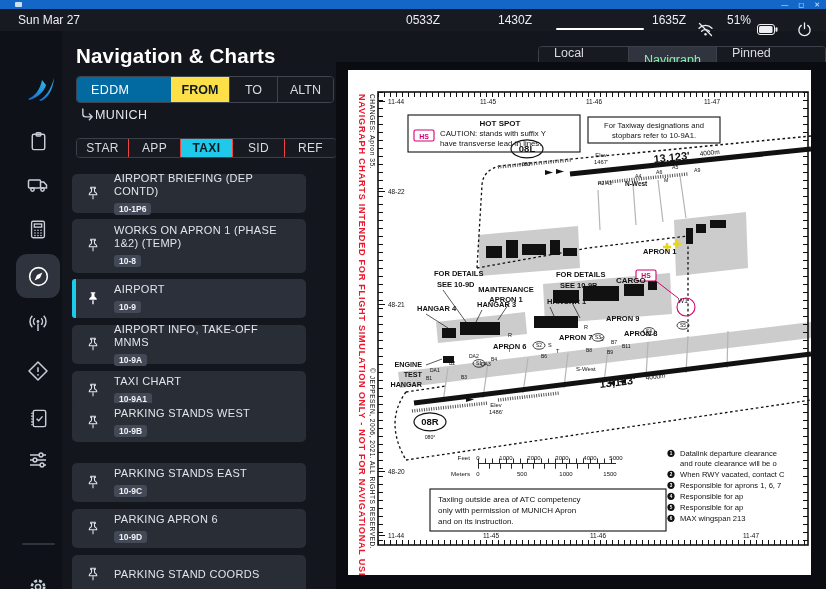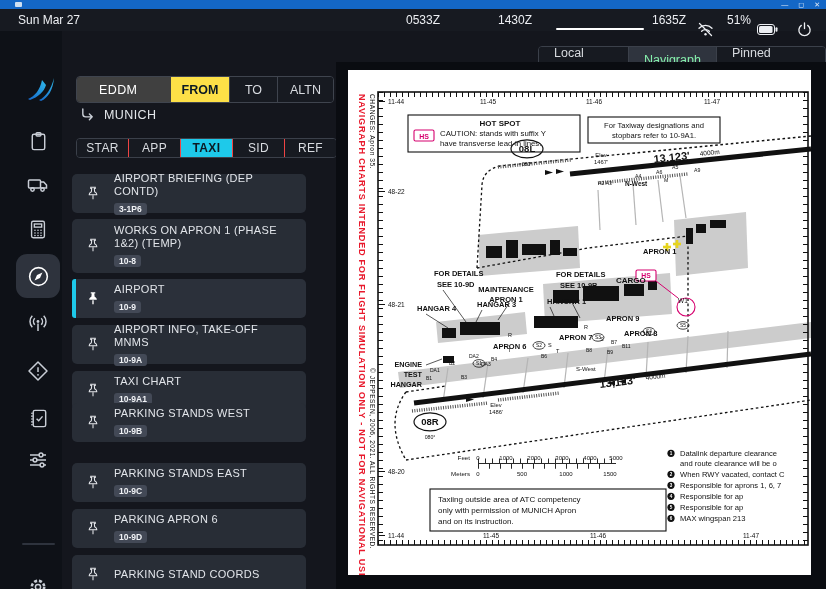--- a/index.html
+++ b/index.html
@@ -22,25 +22,25 @@
   .side-divider{position:absolute;left:22px;top:512px;width:33px;height:2px;background:#2e333d;border-radius:1px}
   
   .page-title{position:absolute;left:76px;top:44px;font-size:20.5px;font-weight:700;color:#ffffff;letter-spacing:.2px}
   .src-tabs{position:absolute;left:538px;top:46px;height:26px;display:flex;border:1px solid #3b404a;border-radius:4px;overflow:hidden}
   .src-tab{display:flex;align-items:center;justify-content:center;font-size:12.5px;color:#d8dbe0;padding:0 15px;border-left:1px solid #3b404a;background:#171a21}
   .src-tab:first-child{border-left:none}
   .src-tab.active{background:#2f343e;color:#86efac}
   
   .flight-group{position:absolute;left:76px;top:76px;height:27px;display:flex;border:1px solid #3f444e;border-radius:4px;overflow:hidden;box-sizing:border-box}
   .cell{display:flex;align-items:center;justify-content:center;font-size:12.5px;height:100%;box-sizing:border-box}
-  .icao{width:94px;background:#404040;color:#fff;justify-content:flex-start;padding-left:22px;letter-spacing:.4px}
+  .icao{width:94px;background:#0369a1;color:#fff;justify-content:flex-start;padding-left:14px;letter-spacing:.4px}
   .seg{width:48px;color:#d8dbe0;border-left:1px solid #3f444e;background:#171a21}
   .seg.active{width:58px;background:#fde047;color:#0c1a24;font-weight:700;border-left:none}
   .seg.altn{width:56px}
-  .airport-row{position:absolute;left:80px;top:107px;display:flex;align-items:center;gap:9px;color:#e4e7eb;font-size:12.5px;letter-spacing:.4px}
+  .airport-row{position:absolute;left:80px;top:107px;display:flex;align-items:center;color:#e4e7eb;font-size:12.5px;letter-spacing:.4px}
   
   .type-tabs{position:absolute;left:76px;top:138px;height:20px;display:flex;border:1px solid #3b404a;border-radius:4px;overflow:hidden;box-sizing:border-box}
   .type-tab{width:51px;display:flex;align-items:center;justify-content:center;font-size:12px;color:#d8dbe0;border-left:1px solid #ef4444;letter-spacing:.4px;background:#171a21}
   .type-tab:first-child{border-left:none}
   .type-tab.active{background:#1ec9ea;color:#0c1a24;font-weight:700}
   
   .chart-item{position:absolute;left:72px;width:234px;height:39px;background:#282d36;border-radius:5px;
               display:flex;align-items:center;padding:0 8px;box-sizing:border-box}
   .chart-item.tall{height:54px}
   .chart-item.selected{background:#2b303a}
@@ -178,20 +178,21 @@
     </div>
     <div class="side-divider"></div>
     <div class="side-btn" style="top:536px">
       <svg width="24" height="24" viewBox="0 0 24 24" fill="none">
         <circle cx="12" cy="12" r="6.2" stroke="#c9ced6" stroke-width="2.6" stroke-dasharray="3.1 1.8"></circle>
         <circle cx="12" cy="12" r="2.6" stroke="#c9ced6" stroke-width="1.5"></circle>
       </svg>
     </div>
   </div>
 
+  <div class="page-title">Navigation &amp; Charts</div>
   <div class="src-tabs">
     <div class="src-tab">Local Files</div>
     <div class="src-tab active">Navigraph</div>
     <div class="src-tab">Pinned Charts</div>
   </div>
 
   <div class="flight-group">
     <div class="cell icao">EDDM</div>
     <div class="cell seg active">FROM</div>
     <div class="cell seg">TO</div>
@@ -212,21 +213,21 @@
     <div class="type-tab">REF</div>
   </div>
 
   <div>
     <div class="chart-item" style="top:174px">
       <svg class="pin" width="18" height="18" viewBox="0 0 24 24" fill="none" stroke="#e6e8ec" stroke-width="1.4">
         <path d="M9 3 h6 v1.6 h-1.3 l.5 4.3 c1.7.9 2.8 2.1 2.8 3.4 v.7 H7 v-.7 c0-1.3 1.1-2.5 2.8-3.4 l.5-4.3 H9 Z"></path>
           <line x1="12" y1="13.5" x2="12" y2="19"></line>
       </svg>
       <div class="info"><div class="title">AIRPORT BRIEFING (DEP CONTD)</div>
-        <span class="badge">3-1P6</span></div>
+        <span class="badge">10-1P6</span></div>
     </div>
     <div class="chart-item tall" style="top:219px">
       <svg class="pin" width="18" height="18" viewBox="0 0 24 24" fill="none" stroke="#e6e8ec" stroke-width="1.4">
         <path d="M9 3 h6 v1.6 h-1.3 l.5 4.3 c1.7.9 2.8 2.1 2.8 3.4 v.7 H7 v-.7 c0-1.3 1.1-2.5 2.8-3.4 l.5-4.3 H9 Z"></path>
           <line x1="12" y1="13.5" x2="12" y2="19"></line>
       </svg>
       <div class="info"><div class="title">WORKS ON APRON 1 (PHASE 1&amp;2) (TEMP)</div>
         <span class="badge">10-8</span></div>
     </div>
     <div class="chart-item selected" style="top:279px">

